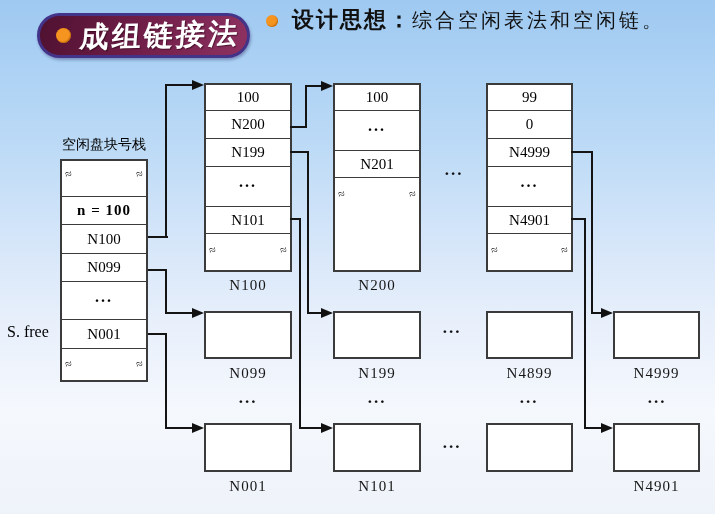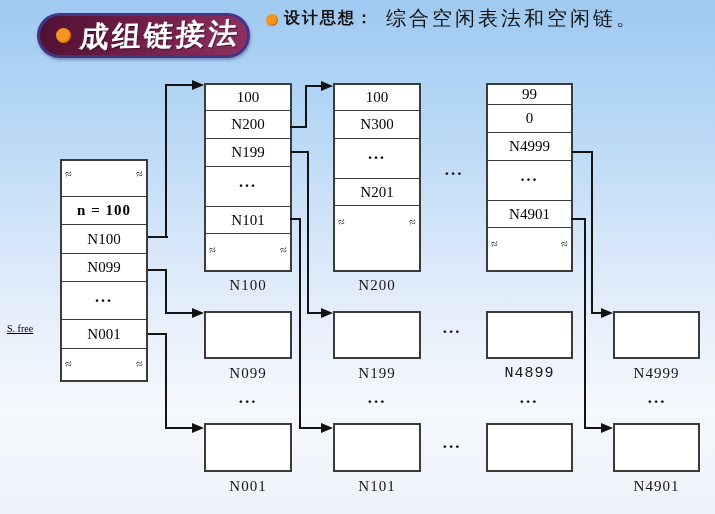--- a/index.html
+++ b/index.html
@@ -17,22 +17,22 @@
   }
   .bullet{border-radius:50%;background:#f5941e;box-shadow:inset -1px -1px 1px rgba(160,80,0,.55);}
   .pill .bullet{width:15px;height:15px;margin-left:16px;flex:0 0 auto;}
   .pill-text{
     color:#fff;font-weight:bold;font-size:29px;letter-spacing:3px;margin-left:9px;
     transform:skewX(-6deg) rotate(-1.5deg);white-space:nowrap;
     text-shadow:1px 1px 1px rgba(40,0,20,.6);
   }
   .design{position:absolute;left:266px;top:5px;display:flex;align-items:center;}
   .design .bullet{width:12px;height:12px;flex:0 0 auto;margin-top:2px;}
-  .design-label{font-size:16px;font-weight:bold;letter-spacing:2px;margin-left:6px;white-space:nowrap;}
-  .design-text{font-size:20px;letter-spacing:3px;white-space:nowrap;margin-left:12px;}
+  .design-label{font-size:22px;font-weight:bold;letter-spacing:2px;margin-left:14px;white-space:nowrap;}
+  .design-text{font-size:20px;letter-spacing:3px;white-space:nowrap;}
   
   .cellcol{position:absolute;background:#fff;border:2px solid #3b3b3b;box-sizing:border-box;display:flex;flex-direction:column;}
   .cell{border-bottom:1px solid #3b3b3b;display:flex;align-items:center;justify-content:center;
         font-size:15px;color:#000;position:relative;box-sizing:border-box;}
   .cell:last-child{border-bottom:none;}
   .cell.b{font-weight:bold;letter-spacing:1px;}
   .cell.dotc{font-weight:bold;font-size:16px;letter-spacing:2px;}
   .cell.dotc{align-items:flex-start;padding-top:6px;}
   .wv{position:absolute;font-size:12px;color:#222;transform:rotate(-12deg);line-height:10px;}
   .wv.l{left:3px;} .wv.r{right:3px;}
@@ -53,21 +53,22 @@
   <div class="pill">
     <span class="bullet"></span>
     <span class="pill-text">成组链接法</span>
   </div>
   <div class="design">
     <span class="bullet"></span>
     <span class="design-label">设计思想：</span>
     <span class="design-text">综合空闲表法和空闲链。</span>
   </div>
 
-  <div class="smalltext" style="left:7px;top:323px;font-size:10px;text-decoration:underline;">S. free</div>
+  <div class="smalltext" style="left:56px;top:136px;width:96px;text-align:center;">空闲盘块号栈</div>
+  <div class="smalltext" style="left:7px;top:323px;font-size:16px;">S. free</div>
 
   <div class="cellcol" style="left:60px;top:159px;width:88px;height:223px;">
     <div class="cell" style="height:36px;">
       <span class="wv l" style="top:8px;">≈</span>
       <span class="wv r" style="top:8px;">≈</span>
     </div>
     <div class="cell b" style="height:28px;">n = 100</div>
     <div class="cell" style="height:29px;">N100</div>
     <div class="cell" style="height:28px;">N099</div>
     <div class="cell dotc" style="height:38px;">...</div>
@@ -86,48 +87,47 @@
     <div class="cell" style="height:27px;">N101</div>
     <div class="cell" style="height:36px;">
       <span class="wv l" style="top:11px;">≈</span>
       <span class="wv r" style="top:11px;">≈</span>
     </div>
   </div>
   <div class="lbl" style="left:204px;top:277px;width:88px;">N100</div>
 
   <div class="cellcol" style="left:333px;top:83px;width:88px;height:189px;">
     <div class="cell" style="height:26px;">100</div>
-    <div class="cell" style="height:28px;">N300</div>
     <div class="cell dotc" style="height:40px;">...</div>
     <div class="cell" style="height:27px;">N201</div>
     <div class="cell" style="height:36px;">
       <span class="wv l" style="top:11px;">≈</span>
       <span class="wv r" style="top:11px;">≈</span>
     </div>
   </div>
   <div class="lbl" style="left:333px;top:277px;width:88px;">N200</div>
 
   <div class="cellcol" style="left:486px;top:83px;width:87px;height:189px;">
-    <div class="cell" style="height:20px;">99</div>
+    <div class="cell" style="height:26px;">99</div>
     <div class="cell" style="height:28px;">0</div>
     <div class="cell" style="height:28px;">N4999</div>
     <div class="cell dotc" style="height:40px;">...</div>
     <div class="cell" style="height:27px;">N4901</div>
     <div class="cell" style="height:36px;">
       <span class="wv l" style="top:11px;">≈</span>
       <span class="wv r" style="top:11px;">≈</span>
     </div>
   </div>
 
   <div class="leafbox" style="left:204px;top:311px;width:88px;height:48px;"></div>
   <div class="lbl" style="left:204px;top:365px;width:88px;">N099</div>
   <div class="leafbox" style="left:333px;top:311px;width:88px;height:48px;"></div>
   <div class="lbl" style="left:333px;top:365px;width:88px;">N199</div>
   <div class="leafbox" style="left:486px;top:311px;width:87px;height:48px;"></div>
-  <div class="lbl" style="left:486px;top:365px;width:87px;font-family:Liberation Mono, monospace;">N4899</div>
+  <div class="lbl" style="left:486px;top:365px;width:87px;">N4899</div>
   <div class="leafbox" style="left:613px;top:311px;width:87px;height:48px;"></div>
   <div class="lbl" style="left:613px;top:365px;width:87px;">N4999</div>
 
   <div class="leafbox" style="left:204px;top:423px;width:88px;height:49px;"></div>
   <div class="lbl" style="left:204px;top:478px;width:88px;">N001</div>
   <div class="leafbox" style="left:333px;top:423px;width:88px;height:49px;"></div>
   <div class="lbl" style="left:333px;top:478px;width:88px;">N101</div>
   <div class="leafbox" style="left:486px;top:423px;width:87px;height:49px;"></div>
   <div class="leafbox" style="left:613px;top:423px;width:87px;height:49px;"></div>
   <div class="lbl" style="left:613px;top:478px;width:87px;">N4901</div>

